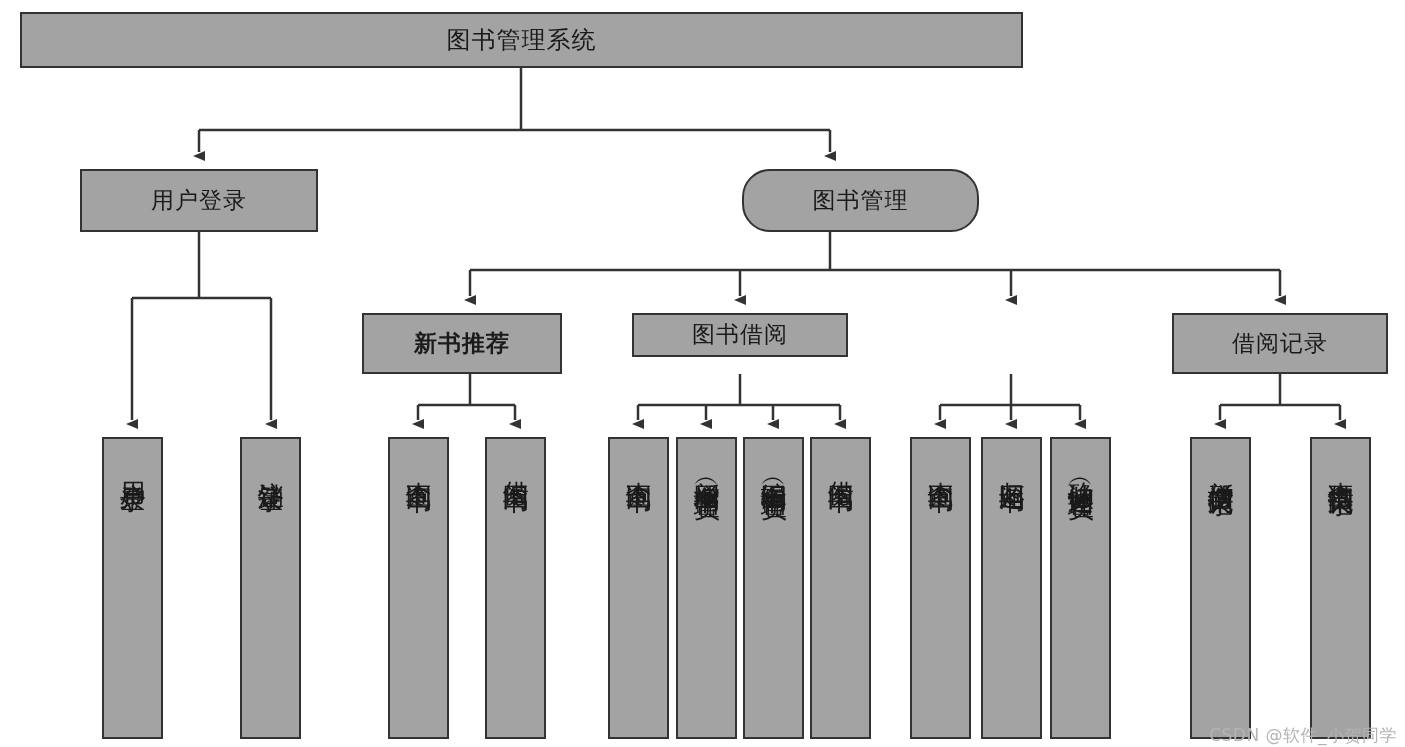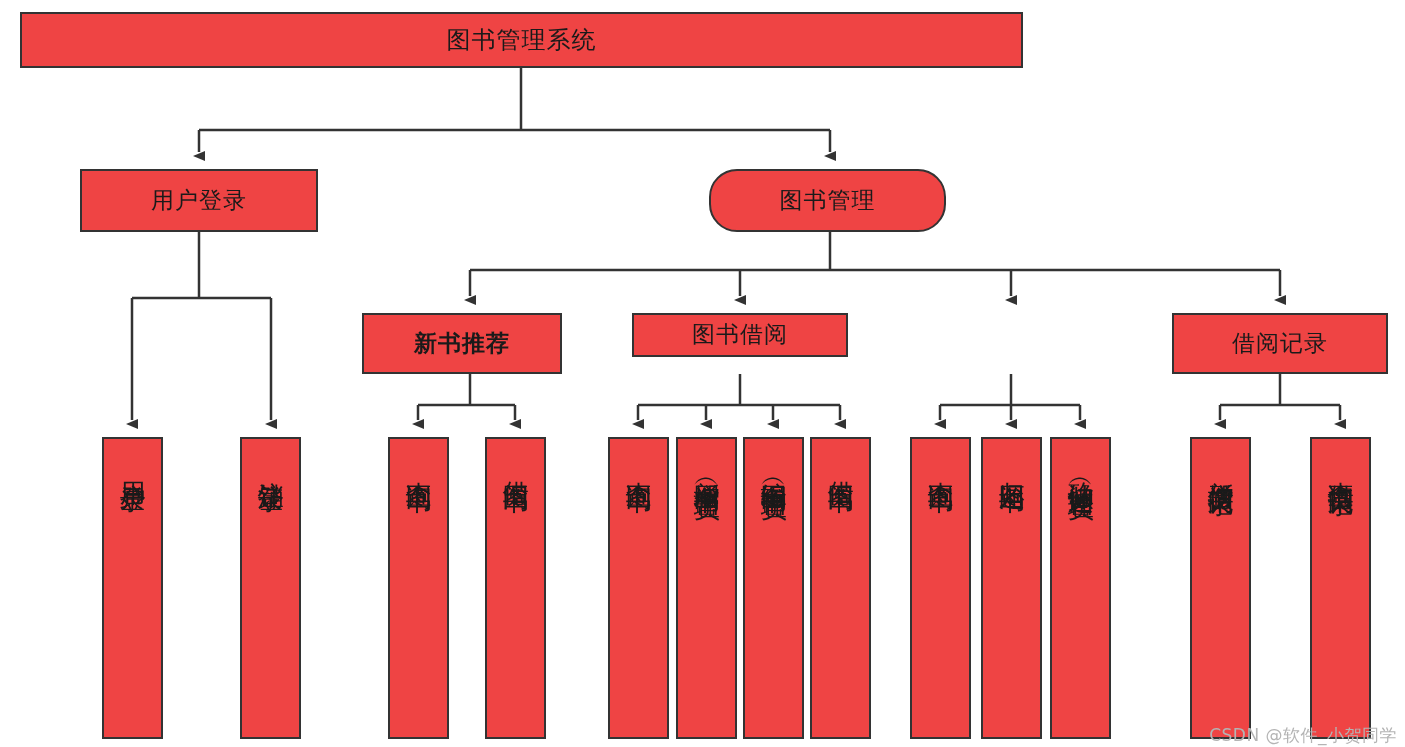--- a/index.html
+++ b/index.html
@@ -22,21 +22,21 @@
     position: absolute;
     left: 0;
     top: 0;
     width: 1405px;
     height: 747px;
     pointer-events: none;
   }
   .node {
     position: absolute;
     box-sizing: border-box;
-    background: #ef4444;
+    background: #a3a3a3;
     border: 2.5px solid #333333;
     display: flex;
     align-items: center;
     justify-content: center;
     color: #1a1a1a;
     text-align: center;
   }
   .node.horiz {
     font-size: 23px;
     letter-spacing: 1px;
@@ -119,21 +119,21 @@
       <path d="M1280,374 L1280,405"></path>
       <path d="M1220,405 L1340,405"></path>
       <path d="M1220,405 L1220,420" marker-end="url(#arrow)"></path>
       <path d="M1340,405 L1340,420" marker-end="url(#arrow)"></path>
     </g>
   </svg>
 
   <div class="node horiz root" id="node-root" style="left: 20px; top: 12px; width: 1003px; height: 56px;">图书管理系统</div>
 
   <div class="node horiz" id="node-l2-0" style="left: 80px; top: 169px; width: 238px; height: 63px;">用户登录</div>
-  <div class="node horiz" id="node-l2-1" style="left: 709px; top: 169px; width: 237px; height: 63px; border-radius: 28px;">图书管理</div>
+  <div class="node horiz" id="node-l2-1" style="left: 742px; top: 169px; width: 237px; height: 63px; border-radius: 28px;">图书管理</div>
 
   <div class="node horiz" id="node-l3-0" style="left: 362px; top: 313px; width: 200px; height: 61px; font-weight: bold;">新书推荐</div>
   <div class="node horiz" id="node-l3-1" style="left: 632px; top: 313px; width: 216px; height: 44px;">图书借阅</div>
   <div class="node horiz" id="node-l3-3" style="left: 1172px; top: 313px; width: 216px; height: 61px;">借阅记录</div>
 
   <div class="node vert" id="node-leaf-0" style="left: 102px; top: 437px; width: 61px; height: 302px;">
     <span class="vtext">用户登录</span>
   </div>
   <div class="node vert" id="node-leaf-1" style="left: 240px; top: 437px; width: 61px; height: 302px;">
     <span class="vtext">注销登录</span>

